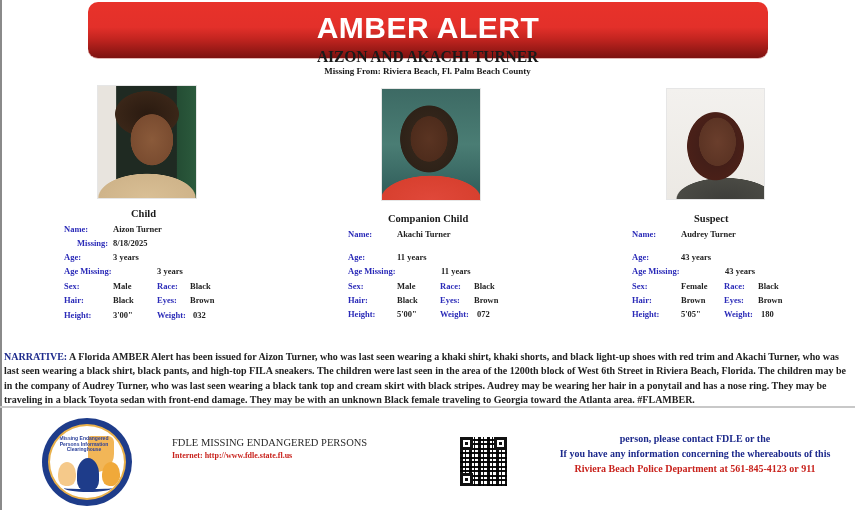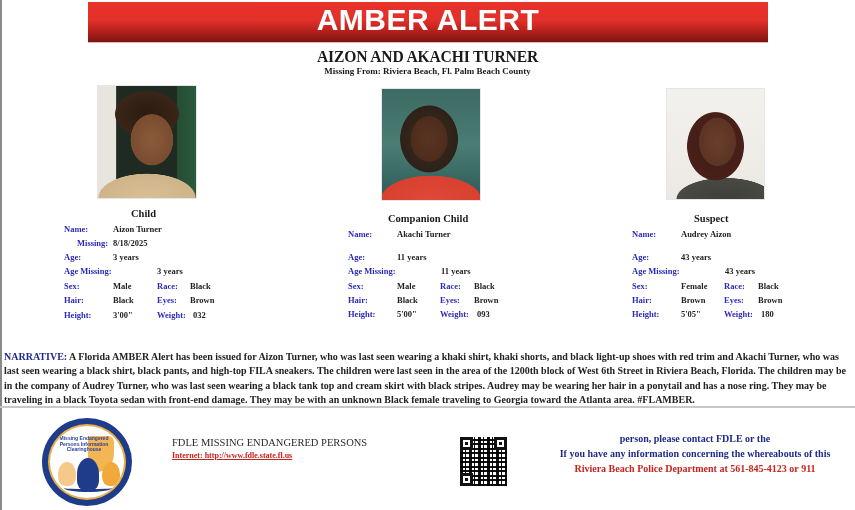--- a/index.html
+++ b/index.html
@@ -2,24 +2,24 @@
 <html><head>
   <meta charset="utf-8">
   <style>
     * { box-sizing: border-box; margin: 0; padding: 0; }
     html, body { width: 855px; height: 510px; overflow: hidden; background: #ffffff; }
     body { position: relative; font-family: "Liberation Serif", "DejaVu Serif", serif; color: #1a1a1a; }
 
     .left-border { position: absolute; left: 0; top: 0; width: 2px; height: 510px; background: #8a8a8a; }
 
     .banner {
-      position: absolute; left: 88px; top: 2px; width: 680px; height: 41px;
+      position: absolute; left: 88px; top: 2px; width: 680px; height: 57px;
       background: linear-gradient(to bottom, #e8322a 0%, #e3302a 45%, #c42520 65%, #7d1210 100%);
       border-bottom: 1px solid #e4b8b6;
-      display: flex; align-items: center; justify-content: center;
+      display: flex; align-items: center; justify-content: center; border-radius: 10px;
     }
     .banner-title {
       font-family: "Liberation Sans", "DejaVu Sans", sans-serif;
       font-weight: bold; color: #ffffff; font-size: 30px; letter-spacing: 0.5px;
       line-height: 1; margin-top: -4px;
     }
 
     .case-title {
       position: absolute; left: 0; top: 47px; width: 855px; text-align: center;
       font-weight: bold; font-size: 17px; letter-spacing: -0.2px; color: #1a1a1a;
@@ -92,21 +92,21 @@
     }
     .logo-figure-left { position: absolute; left: 8px; top: 36px; width: 18px; height: 24px; background: #f5c98a; border-radius: 50% 50% 40% 40%; }
     .logo-figure-right { position: absolute; left: 52px; top: 36px; width: 18px; height: 24px; background: #f0a93a; border-radius: 50% 50% 40% 40%; }
     .logo-figure-center { position: absolute; left: 27px; top: 32px; width: 22px; height: 32px; background: #1e3c8a; border-radius: 50% 50% 30% 30%; }
     .logo-hand { position: absolute; left: 14px; top: 58px; width: 48px; height: 8px; border-bottom: 3px solid #1e3c8a; border-radius: 0 0 50% 50%; }
 
     .clearinghouse {
       position: absolute; left: 172px; top: 436px; font-size: 10.5px; color: #2a2a2a; line-height: 13.5px;
     }
     .clearinghouse .hotline { color: #c8221c; font-weight: bold; font-size: 10.5px; }
-    .clearinghouse .internet { color: #c8221c; font-weight: bold; font-size: 8px; line-height: 12px; text-decoration: underline; }
+    .clearinghouse .internet { color: #c8221c; font-weight: bold; font-size: 8px; line-height: 12px; }
 
     .qr {
       position: absolute; left: 460px; top: 437px; width: 47px; height: 49px;
       background:
         repeating-linear-gradient(90deg, #111 0 3px, #fff 3px 5px, #111 5px 6px, #fff 6px 9px),
         repeating-linear-gradient(0deg, #111 0 2px, #fff 2px 5px, #111 5px 7px, #fff 7px 9px);
       background-blend-mode: multiply;
     }
     .qr-finder { position: absolute; width: 13px; height: 13px; border: 3px solid #111; background: #fff; }
     .qr-finder::after { content: ""; position: absolute; left: 2px; top: 2px; width: 3px; height: 3px; background: #111; }
@@ -173,27 +173,27 @@
   <div class="field val" style="left:397px;top:281px;">Male</div>
   <div class="field lbl" style="left:440px;top:281px;">Race:</div>
   <div class="field val" style="left:474px;top:281px;">Black</div>
   <div class="field lbl" style="left:348px;top:295px;">Hair:</div>
   <div class="field val" style="left:397px;top:295px;">Black</div>
   <div class="field lbl" style="left:440px;top:295px;">Eyes:</div>
   <div class="field val" style="left:474px;top:295px;">Brown</div>
   <div class="field lbl" style="left:348px;top:309px;">Height:</div>
   <div class="field val" style="left:397px;top:309px;">5'00"</div>
   <div class="field lbl" style="left:440px;top:309px;">Weight:</div>
-  <div class="field val" style="left:477px;top:309px;">093</div>
+  <div class="field val" style="left:477px;top:309px;">072</div>
 </div>
 
 <div class="profile">
   <div class="profile-heading" style="left:694px;top:213px;">Suspect</div>
   <div class="field lbl" style="left:632px;top:229px;">Name:</div>
-  <div class="field val" style="left:681px;top:229px;">Audrey Aizon</div>
+  <div class="field val" style="left:681px;top:229px;">Audrey Turner</div>
   <div class="field lbl" style="left:632px;top:252px;">Age:</div>
   <div class="field val" style="left:681px;top:252px;">43 years</div>
   <div class="field lbl" style="left:632px;top:266px;">Age Missing:</div>
   <div class="field val" style="left:725px;top:266px;">43 years</div>
   <div class="field lbl" style="left:632px;top:281px;">Sex:</div>
   <div class="field val" style="left:681px;top:281px;">Female</div>
   <div class="field lbl" style="left:724px;top:281px;">Race:</div>
   <div class="field val" style="left:758px;top:281px;">Black</div>
   <div class="field lbl" style="left:632px;top:295px;">Hair:</div>
   <div class="field val" style="left:681px;top:295px;">Brown</div>

